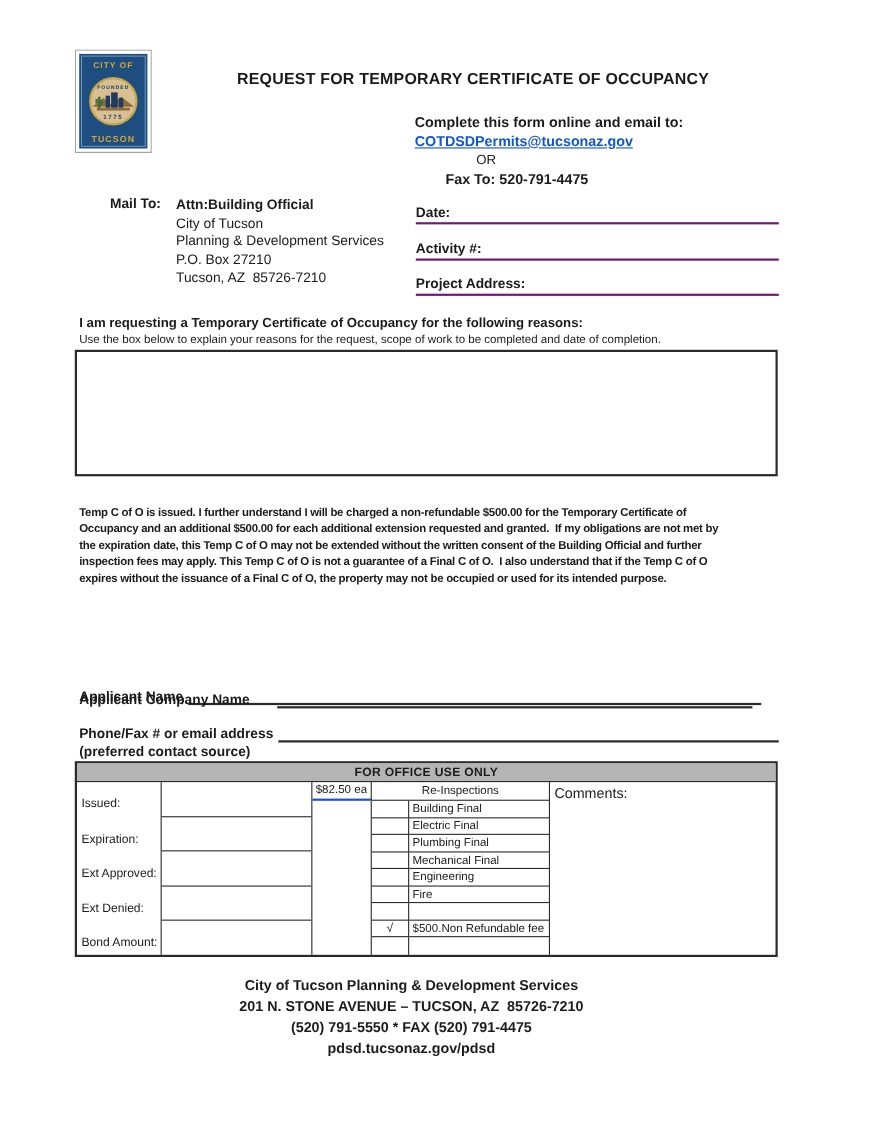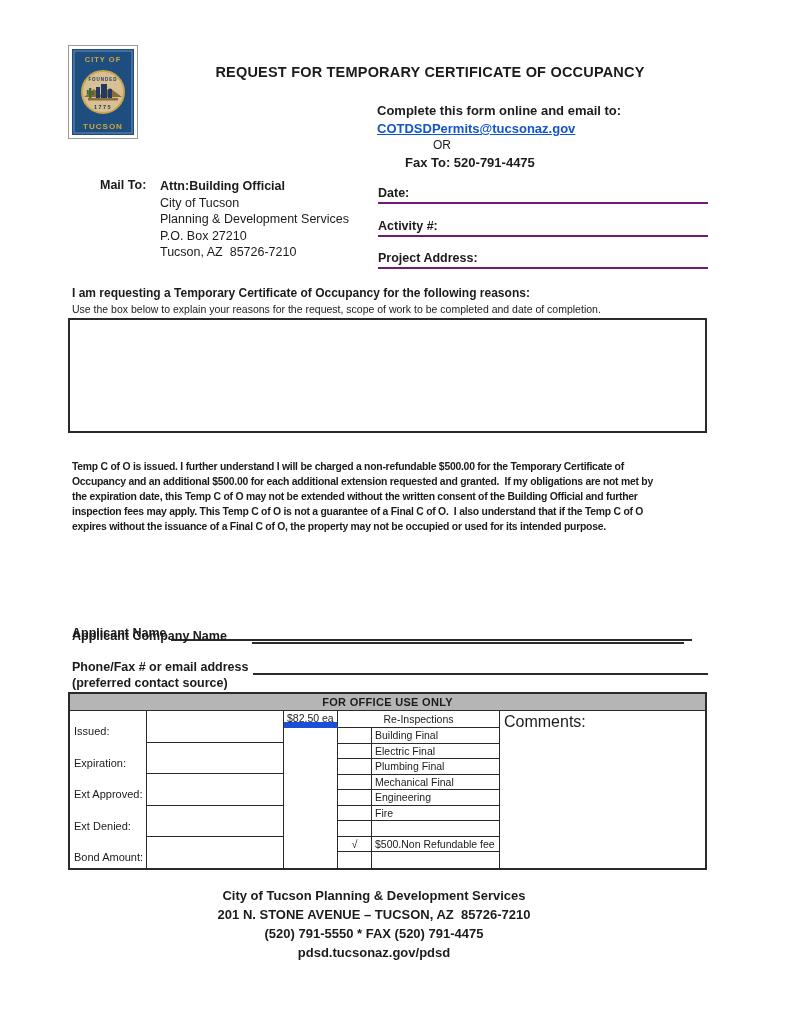--- a/index.html
+++ b/index.html
@@ -55,29 +55,29 @@
     grid-template-rows:17px 17px repeat(9,1fr);
     font-size:10.5px;
   }
   #office-table .hdr{grid-column:1/7;grid-row:1;background:#b5b5b5;border-bottom:1px solid #2a2a2a;
     display:flex;align-items:center;justify-content:center;font-weight:bold;font-size:11px;letter-spacing:.3px;}
   .colA{grid-column:1;grid-row:2/12;border-right:1px solid #2a2a2a;display:flex;flex-direction:column;}
   .colA .slot{flex:1;display:flex;align-items:flex-end;padding:0 0 5px 4px;font-size:11px;}
   .colB{grid-column:2;grid-row:2/12;border-right:1px solid #2a2a2a;display:flex;flex-direction:column;}
   .colB .slot{flex:1;border-bottom:1px solid #2a2a2a;}
   .colB .slot:last-child{border-bottom:none;}
-  .feeC{grid-column:3;grid-row:2;border-right:1px solid #2a2a2a;border-bottom:6px solid #1d4ed8;padding:1px 0 0 3px;}
+  .feeC{grid-column:3;grid-row:2;border-right:1px solid #2a2a2a;border-bottom:2px solid #1d4ed8;padding:1px 0 0 3px;}
   .colC-rest{grid-column:3;grid-row:3/12;border-right:1px solid #2a2a2a;}
   .reinsp{grid-column:4/6;grid-row:2;border-right:1px solid #2a2a2a;border-bottom:1px solid #2a2a2a;
     display:flex;align-items:center;justify-content:center;}
   .chk{grid-column:4;border-right:1px solid #2a2a2a;border-bottom:1px solid #2a2a2a;
     display:flex;align-items:center;justify-content:center;font-size:11px;}
   .insp{grid-column:5;border-right:1px solid #2a2a2a;border-bottom:1px solid #2a2a2a;padding:1px 0 0 3px;}
   .nob{border-bottom:none!important;}
-  .comments{grid-column:6;grid-row:2/12;padding:2px 0 0 4px;font-size:16px;}
+  .comments{grid-column:6;grid-row:2/12;padding:2px 0 0 4px;font-size:13px;}
 
   
   #footer{left:68px;top:886px;width:612px;text-align:center;font-size:13px;font-weight:bold;line-height:19px;}
   #footer div{white-space:pre;}
 </style>
 </head>
 <body>
 
 <div id="page">
 

